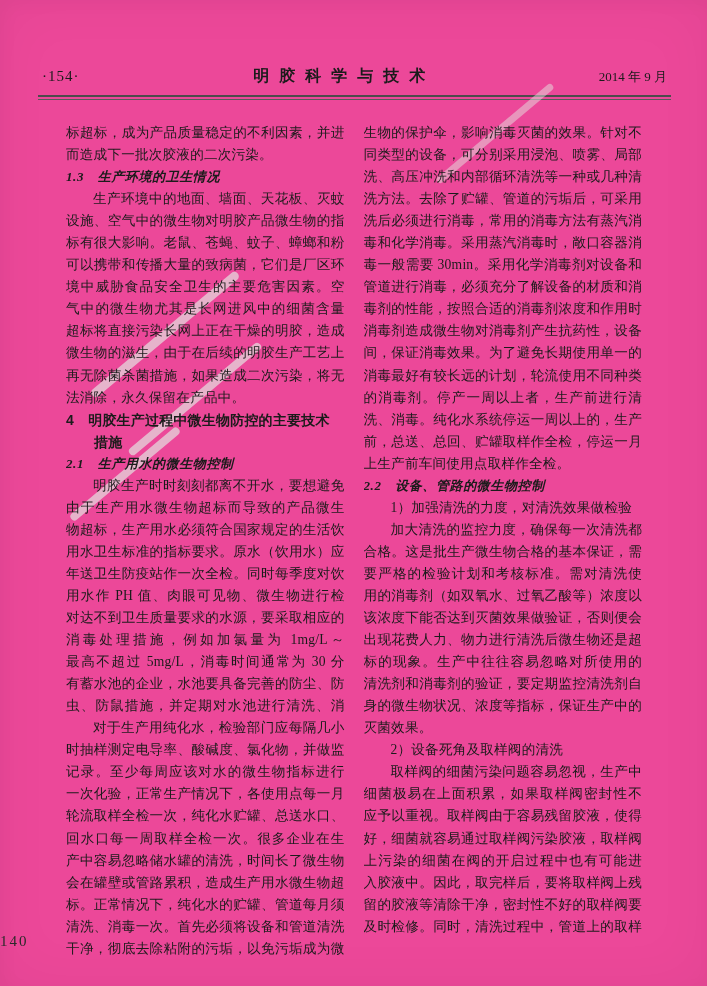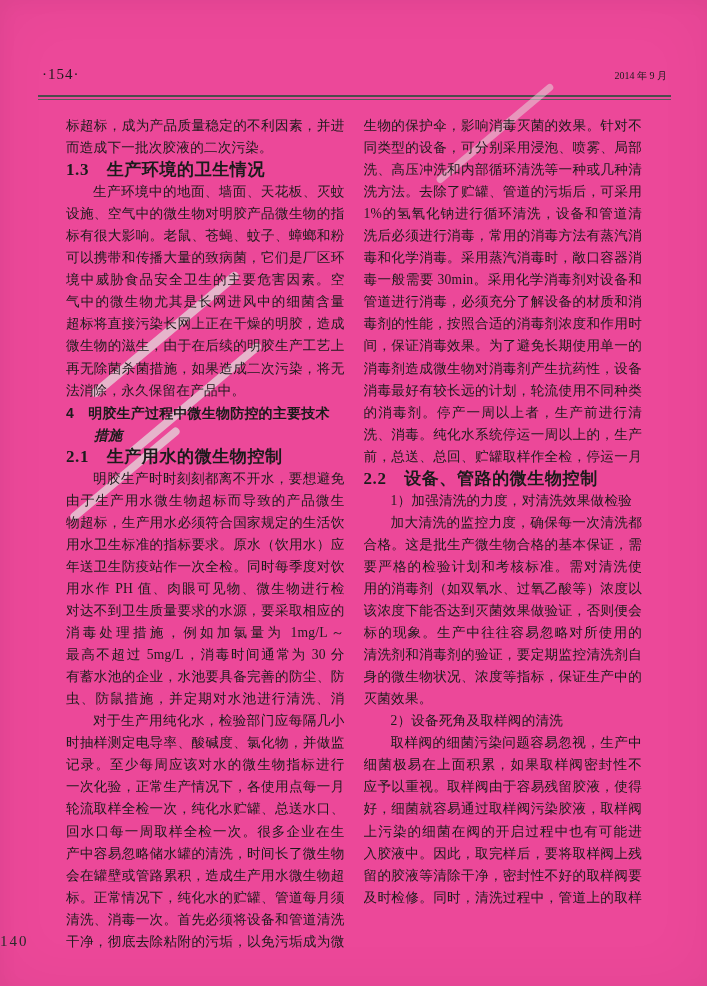--- a/index.html
+++ b/index.html
@@ -17,69 +17,70 @@
   .header {
     position:absolute; top:66px; left:42px; right:40px; height:22px;
     display:flex; justify-content:space-between; align-items:baseline;
     font-size:15px;
   }
   .header .page-marker { font-size:15px; letter-spacing:1px; }
   .header .journal {
     font-family:"Liberation Sans","DejaVu Sans",sans-serif;
     font-weight:700; font-size:16px; letter-spacing:10px; text-indent:10px;
   }
-  .header .issue-date { font-size:10px; }
+  .header .issue-date { font-size:13px; }
   .rule {
     position:absolute; top:95px; left:38px; right:36px; height:2px;
     border-top:2.2px solid #4c4c4c; border-bottom:1.6px solid #5a5a5a;
   }
   
   .wm { position:absolute; pointer-events:none; }
   .wm-stroke {
     position:absolute; background:#e4e3e0; opacity:.7; border-radius:5px;
     transform:rotate(-40deg);
   }
   
   .columns {
-    position:absolute; top:115px; left:66px; width:576px;
+    position:absolute; top:122px; left:66px; width:576px;
     display:flex; gap:19px;
   }
   .col { width:281px; }
   .line {
     height:22.05px; line-height:22.05px; font-size:13.6px;
     overflow:hidden; white-space:normal;
     text-align:justify; text-align-last:justify;
     letter-spacing:0.2px;
   }
   .p-end      { text-align-last:left; }
   .p-ind      { padding-left:27px; }
   .p-ind-end  { padding-left:27px; text-align-last:left; }
   .h-kai {
-    text-align-last:left; font-weight:700;
-    font-size:17px; letter-spacing:0.6px;
+    text-align-last:left; font-style:italic; font-weight:700;
+    font-size:13px; letter-spacing:0.6px;
   }
   .h-bold, .h-bold2 {
     text-align-last:left; font-weight:700; font-style:normal;
     font-family:"Liberation Sans","DejaVu Sans",sans-serif;
     font-size:14px; letter-spacing:0.2px;
   }
-  .h-bold2 { padding-left:28px;font-style:italic; }
+  .h-bold2 { padding-left:28px; }
   
   .footer {
     position:absolute; top:933px; left:0; width:100%;
     text-align:left; font-size:15px; letter-spacing:2px; color:#2a2a2a;
   }
 </style>
 </head>
 <body>
 
 <div class="page">
 
   <div class="header">
     <span class="page-marker">·154·</span>
+    <span class="journal">明胶科学与技术</span>
     <span class="issue-date">2014 年 9 月</span>
   </div>
 
   <div class="rule"></div>
 
   <div class="wm">
     <div class="wm-stroke" style="left:70px;  top:330px; width:190px; height:9px;"></div>
     <div class="wm-stroke" style="left:110px; top:395px; width:170px; height:8px;"></div>
     <div class="wm-stroke" style="left:55px;  top:470px; width:140px; height:8px;"></div>
     <div class="wm-stroke" style="left:420px; top:130px; width:150px; height:7px; opacity:.5;"></div>
@@ -124,39 +125,40 @@
         <div class="line p">会在罐壁或管路累积，造成生产用水微生物超</div>
         <div class="line p">标。正常情况下，纯化水的贮罐、管道每月须</div>
         <div class="line p">清洗、消毒一次。首先必须将设备和管道清洗</div>
         <div class="line p">干净，彻底去除粘附的污垢，以免污垢成为微</div>
       </div>
     <div class="col" id="col-right">
         <div class="line p">生物的保护伞，影响消毒灭菌的效果。针对不</div>
         <div class="line p">同类型的设备，可分别采用浸泡、喷雾、局部清</div>
         <div class="line p">洗、高压冲洗和内部循环清洗等一种或几种清</div>
         <div class="line p">洗方法。去除了贮罐、管道的污垢后，可采用</div>
-        <div class="line p">1%的氢氧化钠进行循环清洗，设备和管道清</div>
         <div class="line p">洗后必须进行消毒，常用的消毒方法有蒸汽消</div>
         <div class="line p">毒和化学消毒。采用蒸汽消毒时，敞口容器消</div>
         <div class="line p">毒一般需要 30min。采用化学消毒剂对设备和</div>
         <div class="line p">管道进行消毒，必须充分了解设备的材质和消</div>
         <div class="line p">毒剂的性能，按照合适的消毒剂浓度和作用时</div>
+        <div class="line p">消毒剂造成微生物对消毒剂产生抗药性，设备</div>
         <div class="line p">间，保证消毒效果。为了避免长期使用单一的</div>
-        <div class="line p">消毒剂造成微生物对消毒剂产生抗药性，设备</div>
         <div class="line p">消毒最好有较长远的计划，轮流使用不同种类</div>
         <div class="line p">的消毒剂。停产一周以上者，生产前进行清</div>
         <div class="line p">洗、消毒。纯化水系统停运一周以上的，生产</div>
         <div class="line p">前，总送、总回、贮罐取样作全检，停运一月以</div>
+        <div class="line p p-end">上生产前车间使用点取样作全检。</div>
         <div class="line h-kai">2.2　设备、管路的微生物控制</div>
         <div class="line p p-ind-end">1）加强清洗的力度，对清洗效果做检验</div>
         <div class="line p p-ind">加大清洗的监控力度，确保每一次清洗都</div>
         <div class="line p">合格。这是批生产微生物合格的基本保证，需</div>
         <div class="line p">要严格的检验计划和考核标准。需对清洗使</div>
         <div class="line p">用的消毒剂（如双氧水、过氧乙酸等）浓度以及</div>
         <div class="line p">该浓度下能否达到灭菌效果做验证，否则便会</div>
+        <div class="line p">出现花费人力、物力进行清洗后微生物还是超</div>
         <div class="line p">标的现象。生产中往往容易忽略对所使用的</div>
         <div class="line p">清洗剂和消毒剂的验证，要定期监控清洗剂自</div>
         <div class="line p">身的微生物状况、浓度等指标，保证生产中的</div>
         <div class="line p p-end">灭菌效果。</div>
         <div class="line p p-ind-end">2）设备死角及取样阀的清洗</div>
         <div class="line p p-ind">取样阀的细菌污染问题容易忽视，生产中</div>
         <div class="line p">细菌极易在上面积累，如果取样阀密封性不</div>
         <div class="line p">应予以重视。取样阀由于容易残留胶液，使得</div>
         <div class="line p">好，细菌就容易通过取样阀污染胶液，取样阀</div>
         <div class="line p">上污染的细菌在阀的开启过程中也有可能进</div>

